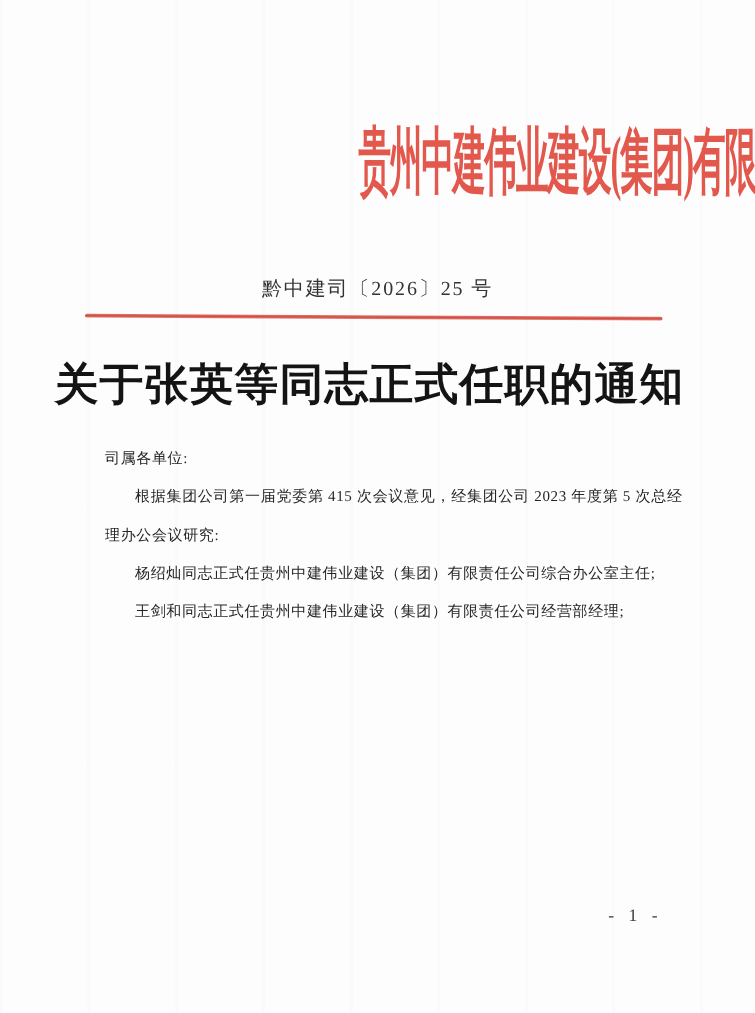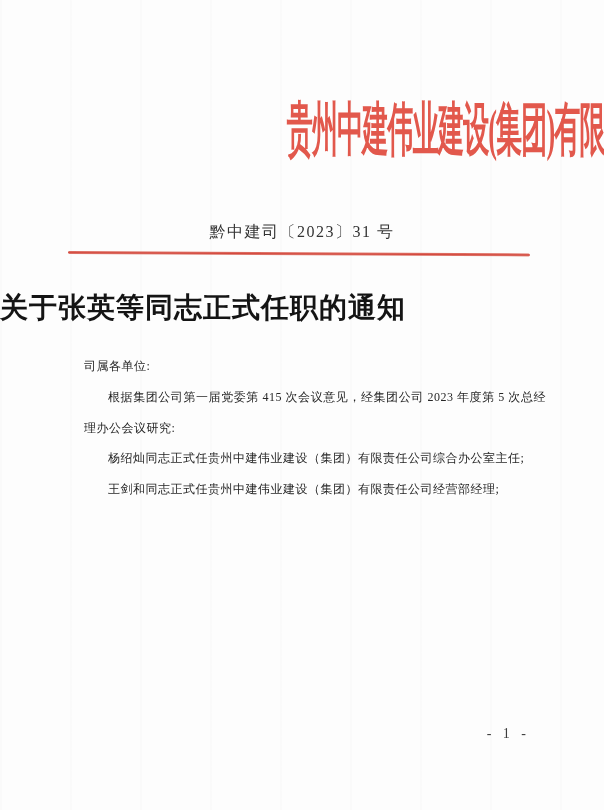--- a/index.html
+++ b/index.html
@@ -71,21 +71,22 @@
     border-radius: 2px;
   }
 
   
   .doc-title {
     position: absolute;
     top: 290px;
     left: 0;
     width: 591px;
     margin: 0;
-    font-size: 28px;
+    text-align: center;
+    font-size: 35px;
     line-height: 36px;
     font-weight: bold;
     letter-spacing: 1px;
     color: #141414;
   }
 
   
   .doc-body {
     position: absolute;
     top: 351px;
@@ -118,21 +119,21 @@
 </style>
 </head>
 <body>
 
 <div class="page">
 
   <div class="letterhead">
     <span class="letterhead-text">贵州中建伟业建设(集团)有限责任公司文件</span>
   </div>
 
-  <div class="doc-number">黔中建司〔2023〕31 号</div>
+  <div class="doc-number">黔中建司〔2026〕25 号</div>
 
   <div class="red-divider"></div>
 
   <h1 class="doc-title">关于张英等同志正式任职的通知</h1>
 
   <div class="doc-body">
     <p class="salutation">司属各单位:</p>
     <p class="para">根据集团公司第一届党委第 415 次会议意见，经集团公司 2023 年度第 5 次总经理办公会议研究:</p>
     <p class="para">杨绍灿同志正式任贵州中建伟业建设（集团）有限责任公司综合办公室主任;</p>
     <p class="para">王剑和同志正式任贵州中建伟业建设（集团）有限责任公司经营部经理;</p>

